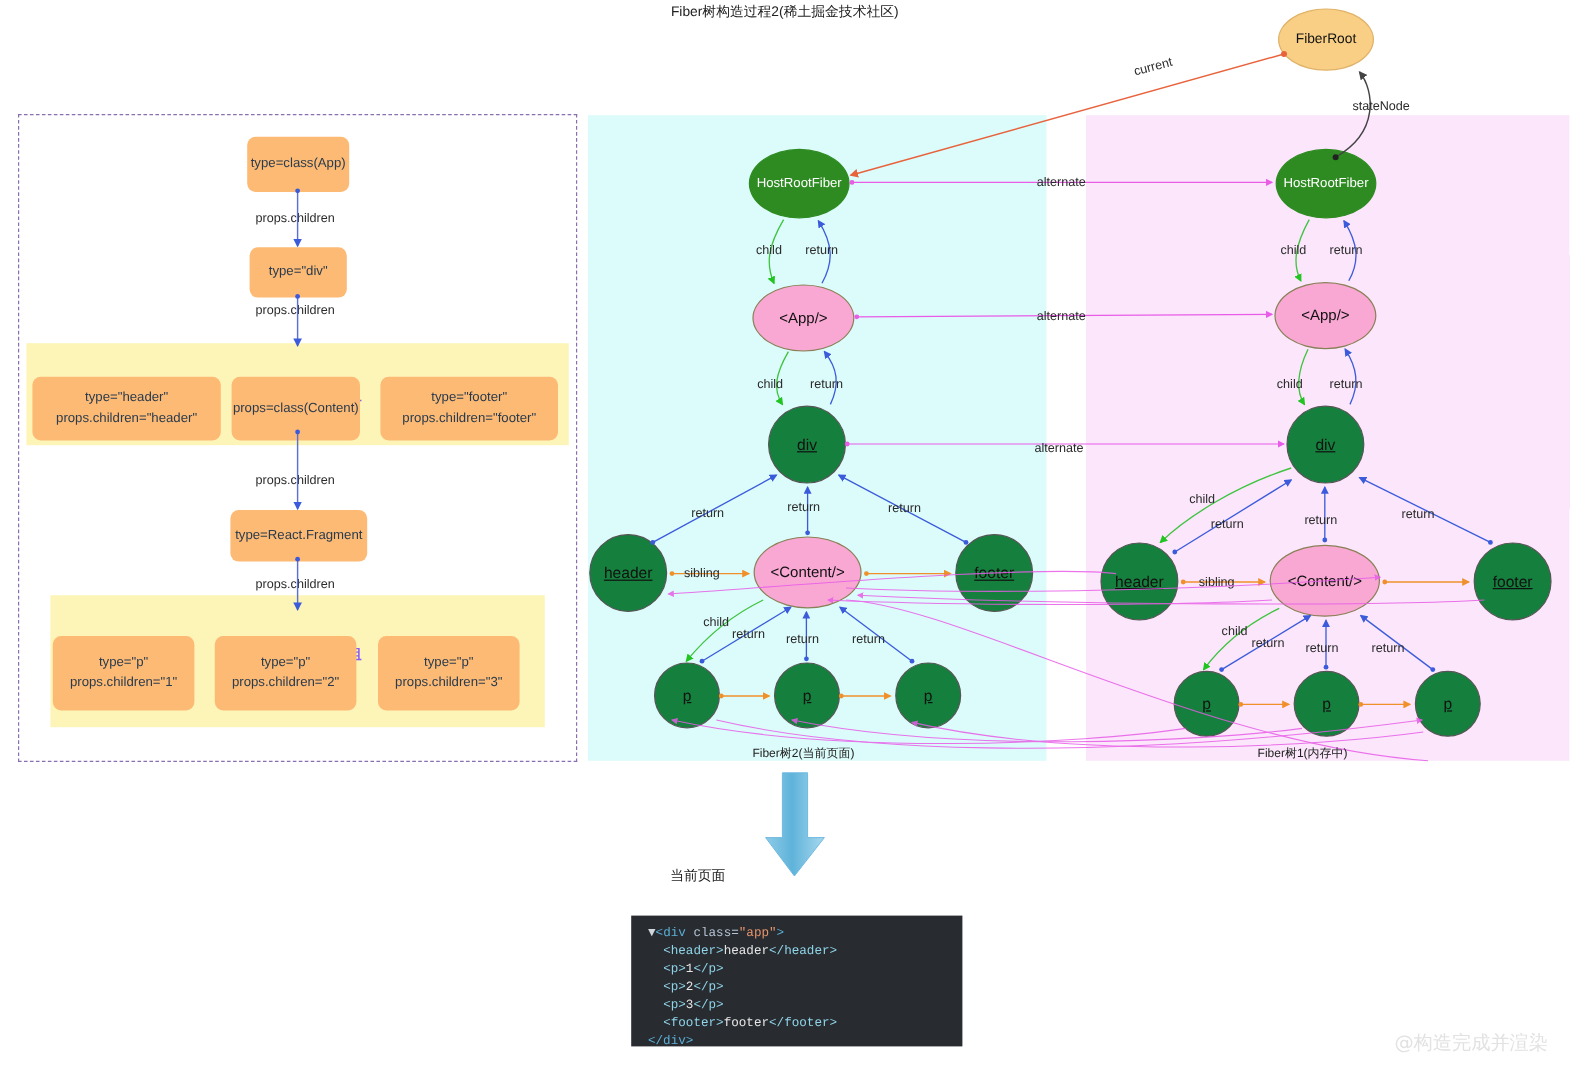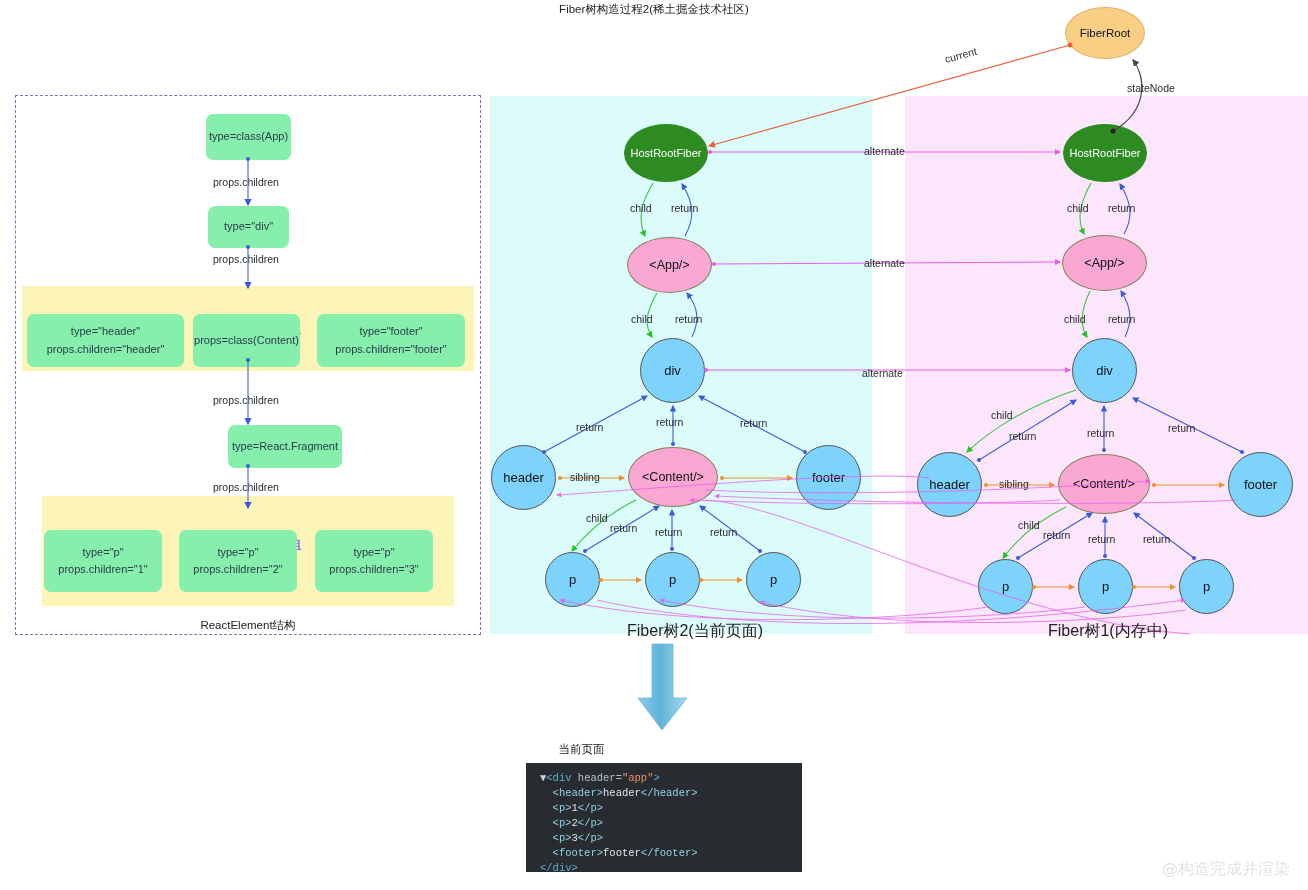--- a/index.html
+++ b/index.html
@@ -4,37 +4,37 @@
 <style>
   html,body{margin:0;padding:0;background:#ffffff;}
   body{width:1308px;height:890px;position:relative;overflow:hidden;
        font-family:"Liberation Sans","DejaVu Sans",sans-serif;color:#1a1a1a;}
   .abs{position:absolute;}
   
   #main-title{left:0;top:2px;width:1308px;text-align:center;font-size:11.5px;color:#222;}
   
   #react-element-panel{left:15px;top:95px;width:466px;height:540px;
       border:1.4px dashed #8a6fb0;box-sizing:border-box;background:#fff;}
-  .re-box{position:absolute;background:#86efac;border-radius:7px;
+  .re-box{position:absolute;background:#fdba74;border-radius:7px;
       display:flex;flex-direction:column;align-items:center;justify-content:center;
       color:#2a3b4d;font-size:11px;line-height:1.55;text-align:center;}
   .yellow-band{position:absolute;background:#fdf4b8;}
   .band-title{position:absolute;width:100%;text-align:center;font-size:12px;
       font-weight:bold;color:#8b5cf6;margin-top:31px;}
   .edge-label{position:absolute;font-size:10.5px;color:#2b2b2b;white-space:nowrap;}
   .panel-caption{position:absolute;width:100%;text-align:center;font-size:11.5px;color:#222;}
   
   #fiber2-bg{left:490px;top:96px;width:382px;height:538px;background:#dcfbfb;}
   #fiber1-bg{left:905px;top:96px;width:403px;height:538px;background:#fbe6fb;}
-  .tree-caption{position:absolute;font-size:16px;color:#222;white-space:nowrap;}
+  .tree-caption{position:absolute;font-size:10px;color:#222;white-space:nowrap;}
   
   .node{position:absolute;display:flex;align-items:center;justify-content:center;
       text-align:right;box-sizing:border-box;}
-  .node.circle{border-radius:50%;background:#7dd3fc;border:1.1px solid #555;
-      font-size:13px;color:#111;}
+  .node.circle{border-radius:50%;background:#15803d;border:1.1px solid #555;
+      font-size:13px;color:#111;text-decoration:underline;}
   .node.ellipse-green{border-radius:50%;background:#2e8b22;color:#fff;
       font-size:11px;border:1px solid #2e8b22;}
   .node.ellipse-yellow{border-radius:50%;background:#f9a8d4;border:1.2px solid #8a8057;
       font-size:12.5px;color:#111;}
   .node.ellipse-orange{border-radius:50%;background:#f8cf85;border:1px solid #e0b268;
       font-size:11.5px;color:#111;}
   
   svg.overlay{position:absolute;left:0;top:0;width:1308px;height:890px;
       pointer-events:none;overflow:visible;}
   .lbl{font-family:"Liberation Sans","DejaVu Sans",sans-serif;font-size:10.5px;fill:#2b2b2b;}
@@ -42,21 +42,21 @@
   #code-block{left:526px;top:763px;width:276px;height:109px;background:#282c31;
       font-family:"Liberation Mono","DejaVu Sans Mono",monospace;font-size:10.5px;
       line-height:15px;padding:8px 0 0 0;box-sizing:border-box;}
   #code-block .ln{white-space:pre;padding-left:14px;color:#9fd0e8;}
   .tag{color:#5ab0d6;}
   .tag2{color:#8fd4e8;}
   .attr{color:#b3c3d1;}
   .str{color:#e8956b;}
   .txt{color:#e6e6e6;}
   .tri{color:#cfd6dc;}
-  #code-caption{left:0;top:742px;width:1163px;text-align:center;font-size:11.5px;color:#222;}
+  #code-caption{left:0;top:722px;width:1163px;text-align:center;font-size:11.5px;color:#222;}
   
   #watermark{right:18px;bottom:10px;font-size:16px;color:#e2e2e2;
       font-family:"DejaVu Sans",sans-serif;}
 </style>
 </head>
 <body>
 
 <div class="abs" id="main-title">Fiber树构造过程2(稀土掘金技术社区)</div>
 
 <div class="abs" id="fiber2-bg"></div>
@@ -85,21 +85,21 @@
 
   <div class="re-box" style="left:177px;top:218px;width:107px;height:53px;">
     <span>props=class(Content)</span>
   </div>
 
   <div class="re-box" style="left:301px;top:218px;width:148px;height:53px;">
     <span>type="footer"</span>
     <span>props.children="footer"</span>
   </div>
 
-  <div class="re-box" style="left:176px;top:329px;width:114px;height:43px;margin-left:36px;">
+  <div class="re-box" style="left:176px;top:329px;width:114px;height:43px;">
     <span>type=React.Fragment</span>
   </div>
 
   <div class="re-box" style="left:28px;top:434px;width:118px;height:62px;">
     <span>type="p"</span>
     <span>props.children="1"</span>
   </div>
 
   <div class="re-box" style="left:163px;top:434px;width:118px;height:62px;">
     <span>type="p"</span>
@@ -109,21 +109,20 @@
   <div class="re-box" style="left:299px;top:434px;width:118px;height:62px;">
     <span>type="p"</span>
     <span>props.children="3"</span>
   </div>
 
   <div class="edge-label" style="left:197px;top:80px;">props.children</div>
   <div class="edge-label" style="left:197px;top:157px;">props.children</div>
   <div class="edge-label" style="left:197px;top:298px;">props.children</div>
   <div class="edge-label" style="left:197px;top:385px;">props.children</div>
 
-  <div class="panel-caption" style="left:0;top:522px;">ReactElement结构</div>
 </div>
 
 <div class="node ellipse-orange abs" style="left:1065px;top:7px;width:80px;height:52px;">
   <span>FiberRoot</span>
 </div>
 
 <div class="node ellipse-green abs" style="left:624px;top:124px;width:84px;height:58px;">
   <span>HostRootFiber</span>
 </div>
 <div class="node ellipse-yellow abs" style="left:627px;top:237px;width:85px;height:56px;">
@@ -361,21 +360,21 @@
   <g>
     <path d="M652,644 L673,644 L673,698 L687,698 L662,730 L638,698 L652,698 Z" fill="url(#arrowGrad)" stroke="#6cb8e0" stroke-width="0.8"></path>
   </g>
 </svg>
 
 <div class="tree-caption abs" style="left:627px;top:621px;">Fiber树2(当前页面)</div>
 <div class="tree-caption abs" style="left:1048px;top:621px;">Fiber树1(内存中)</div>
 
 <div class="abs" id="code-caption">当前页面</div>
 <div class="abs" id="code-block">
-  <div class="ln"><span class="tri">▼</span><span class="tag">&lt;div </span><span class="attr">header=</span><span class="str">"app"</span><span class="tag">&gt;</span></div>
+  <div class="ln"><span class="tri">▼</span><span class="tag">&lt;div </span><span class="attr">class=</span><span class="str">"app"</span><span class="tag">&gt;</span></div>
   <div class="ln">  <span class="tag2">&lt;header&gt;</span><span class="txt">header</span><span class="tag2">&lt;/header&gt;</span></div>
   <div class="ln">  <span class="tag2">&lt;p&gt;</span><span class="txt">1</span><span class="tag2">&lt;/p&gt;</span></div>
   <div class="ln">  <span class="tag2">&lt;p&gt;</span><span class="txt">2</span><span class="tag2">&lt;/p&gt;</span></div>
   <div class="ln">  <span class="tag2">&lt;p&gt;</span><span class="txt">3</span><span class="tag2">&lt;/p&gt;</span></div>
   <div class="ln">  <span class="tag2">&lt;footer&gt;</span><span class="txt">footer</span><span class="tag2">&lt;/footer&gt;</span></div>
   <div class="ln"><span class="tag">&lt;/div&gt;</span></div>
 </div>
 
 <div class="abs" id="watermark">@构造完成并渲染</div>
 

